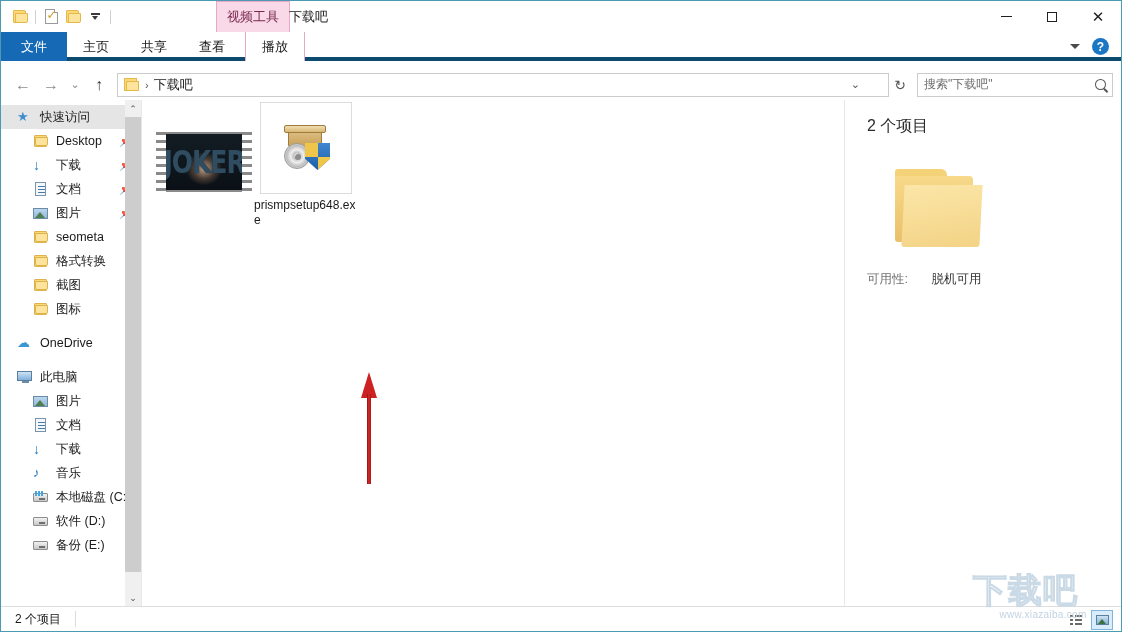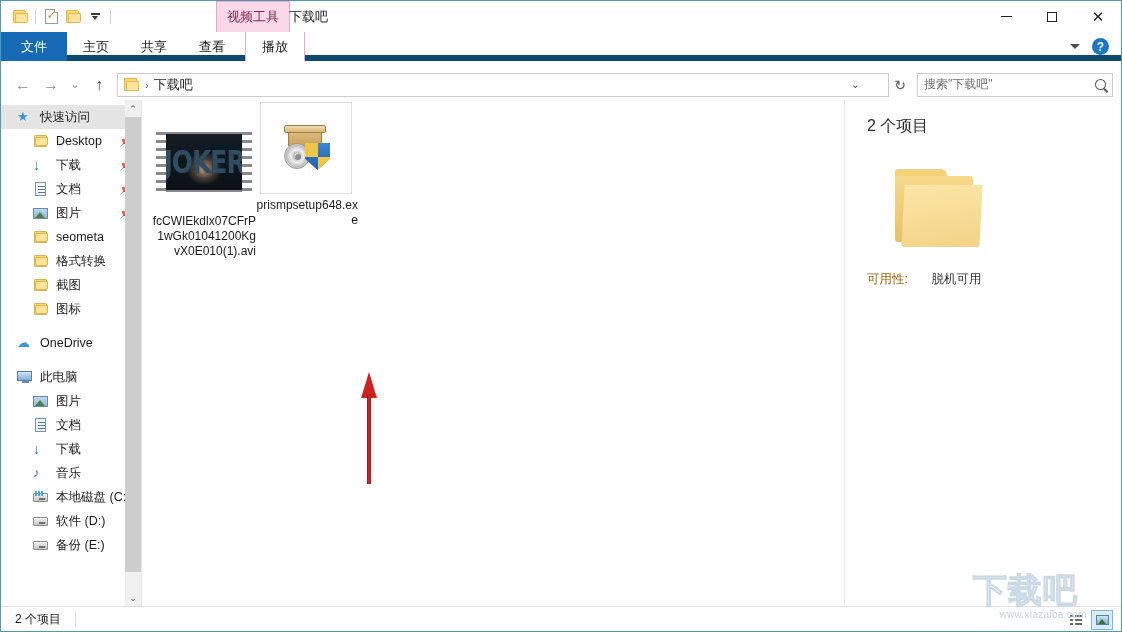--- a/index.html
+++ b/index.html
@@ -78,21 +78,21 @@
     justify-content: center; font-size: 13px; color: #202020;
   }
   .wc .min { width: 11px; height: 1px; background: #202020; }
   .wc .max { width: 10px; height: 10px; border: 1px solid #202020; }
   .wc .cls { font-size: 15px; line-height: 1; }
 
   
   .ribbonbar {
     height: 29px; flex: 0 0 29px; position: relative;
     display: flex; align-items: stretch;
-    border-bottom: 6px solid #0c4a6e; background: #ffffff;
+    border-bottom: 4px solid #0c4a6e; background: #ffffff;
   }
   .tab {
     display: flex; align-items: center; justify-content: center;
     padding: 0 16px; font-size: 13px; color: #1a1a1a; height: 29px;
     white-space: nowrap;
   }
   .tab.file { background: #1669b5; color: #ffffff; padding: 0 20px; }
   .tab.ctx {
     background: #ffffff; border-left: 1px solid #e9a8c8;
     border-right: 1px solid #e9a8c8; margin-left: 4px;
@@ -248,21 +248,21 @@
     position: absolute; top: 17px; width: 16px; height: 455px; background: #cdcdcd;
   }
 
   
   .content {
     flex: 1 1 auto; position: relative; background: #ffffff;
     border-left: 1px solid #e8e8e8;
     padding: 12px 0 0 14px;
   }
   .tile {
-    position: absolute; width: 104px; text-align: right;
+    position: absolute; width: 104px; text-align: left;
   }
   .tile .thumbwrap {
     width: 96px; height: 96px; margin: 0 auto;
     display: flex; align-items: center; justify-content: center;
   }
   .tile .label {
     font-size: 12px; color: #1a1a1a; line-height: 15px;
     word-break: break-all; margin-top: 4px;
   }
 
@@ -361,21 +361,21 @@
   }
   .det-folder .front {
     position: absolute; left: 8px; top: 16px; width: 78px; height: 62px;
     background: linear-gradient(170deg, #fbe6a8, #f3d385);
     border-radius: 0 0 3px 3px;
     transform: skewX(-3deg);
   }
   .det-meta {
     margin-top: 22px; font-size: 12.5px; color: #333333;
   }
-  .det-meta .k { color: #a16207; }
+  .det-meta .k { color: #737373; }
   .det-meta .v { margin-left: 20px; }
 
   
   .statusbar {
     height: 25px; flex: 0 0 25px; display: flex; align-items: center;
     border-top: 1px solid #dedede; background: #ffffff; position: relative;
   }
   .status-text { font-size: 12px; color: #1a1a1a; padding-left: 14px; }
   .status-div { width: 1px; height: 16px; background: #dcdcdc; margin-left: 14px; }
   .viewbtns {
@@ -658,21 +658,20 @@
       <div class="tile" style="left:10px; top:14px;">
         <div class="thumbwrap">
           <div class="film">
             <span class="strip-l"></span>
             <span class="strip-r"></span>
             <span class="shot">
               <span class="joker">JOKER</span>
             </span>
           </div>
         </div>
-        <div class="label">fcCWIEkdlx07CFrP1wGk01041200KgvX0E010(1).avi</div>
       </div>
 
       <div class="tile exetile" style="left:112px; top:2px;">
         <div class="thumbwrap">
           <div class="exeico">
             <span class="box-body"></span>
             <span class="box-lid"></span>
             <span class="disc"></span>
             <span class="shield"></span>
           </div>

